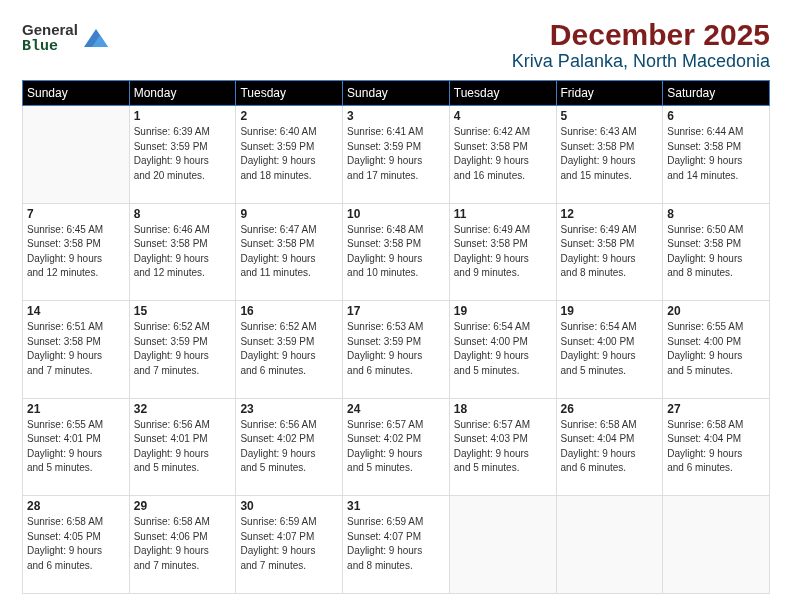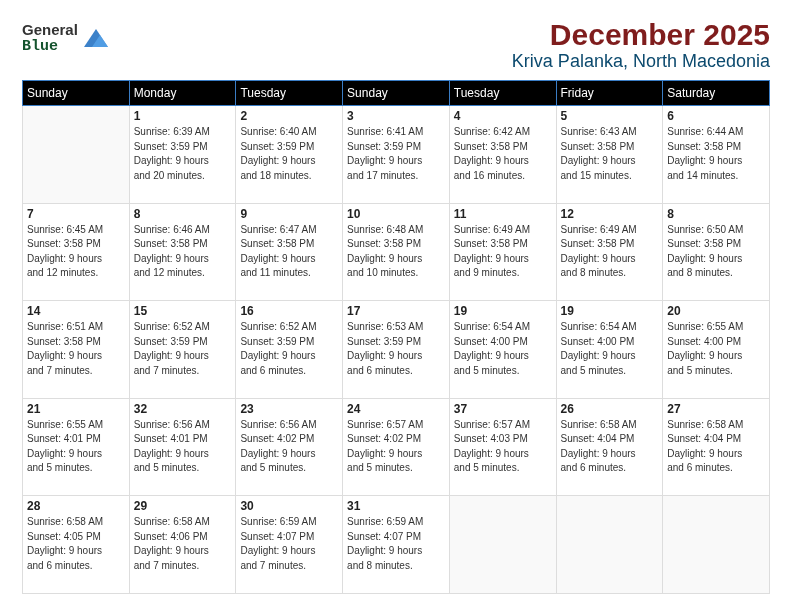--- a/index.html
+++ b/index.html
@@ -232,21 +232,21 @@
           </td>
           <td>
             <span class="day-num">23</span>
             <div class="day-info">Sunrise: 6:56 AM<br>Sunset: 4:02 PM<br>Daylight: 9 hours<br>and 5 minutes.</div>
           </td>
           <td>
             <span class="day-num">24</span>
             <div class="day-info">Sunrise: 6:57 AM<br>Sunset: 4:02 PM<br>Daylight: 9 hours<br>and 5 minutes.</div>
           </td>
           <td>
-            <span class="day-num">37</span>
+            <span class="day-num">18</span>
             <div class="day-info">Sunrise: 6:57 AM<br>Sunset: 4:03 PM<br>Daylight: 9 hours<br>and 5 minutes.</div>
           </td>
           <td>
             <span class="day-num">26</span>
             <div class="day-info">Sunrise: 6:58 AM<br>Sunset: 4:04 PM<br>Daylight: 9 hours<br>and 6 minutes.</div>
           </td>
           <td>
             <span class="day-num">27</span>
             <div class="day-info">Sunrise: 6:58 AM<br>Sunset: 4:04 PM<br>Daylight: 9 hours<br>and 6 minutes.</div>
           </td>

